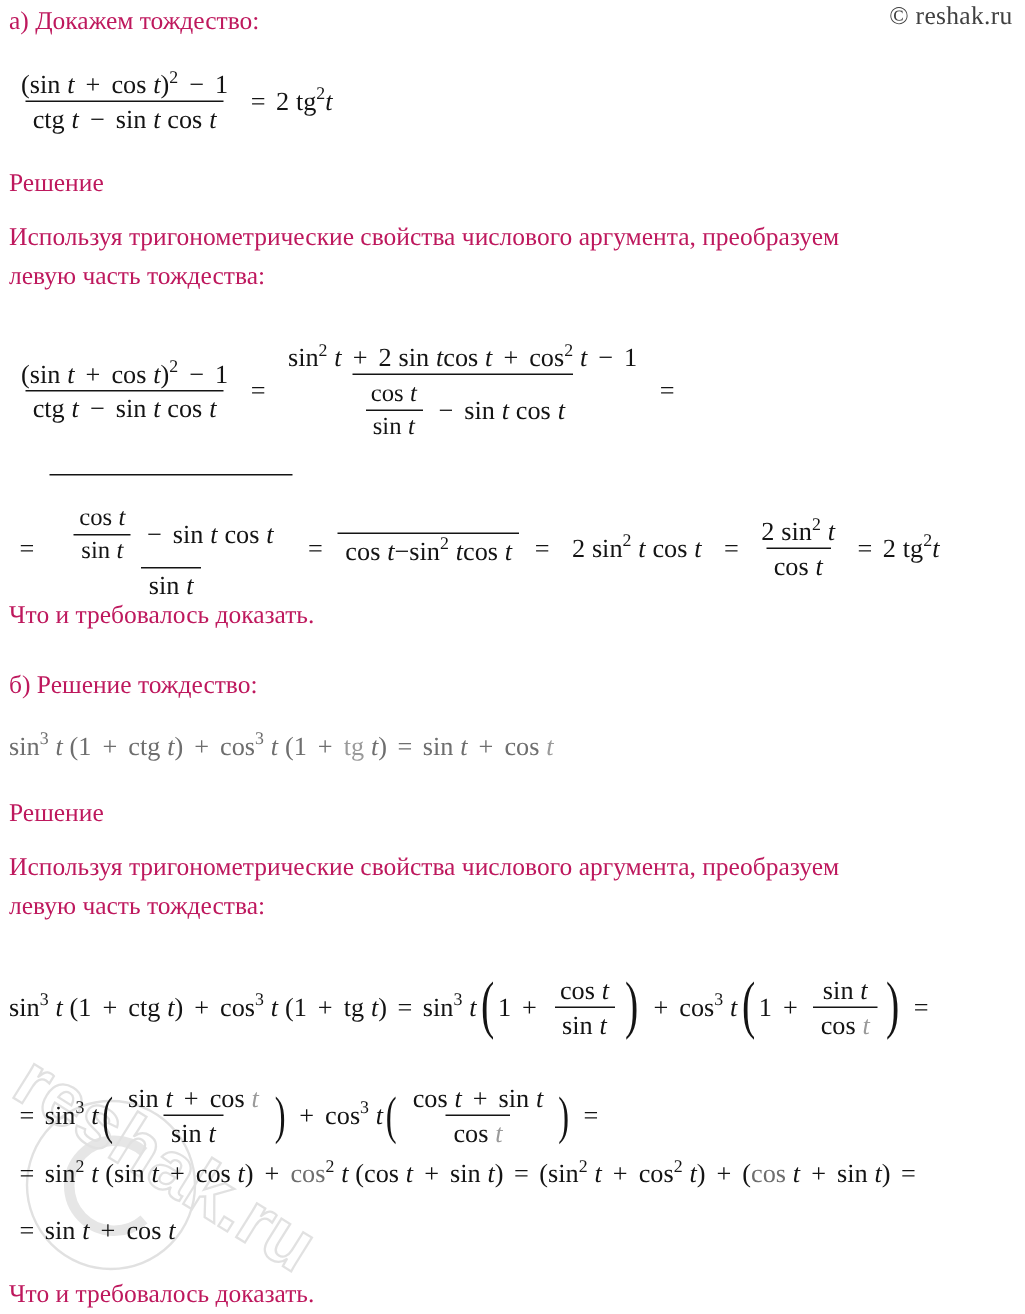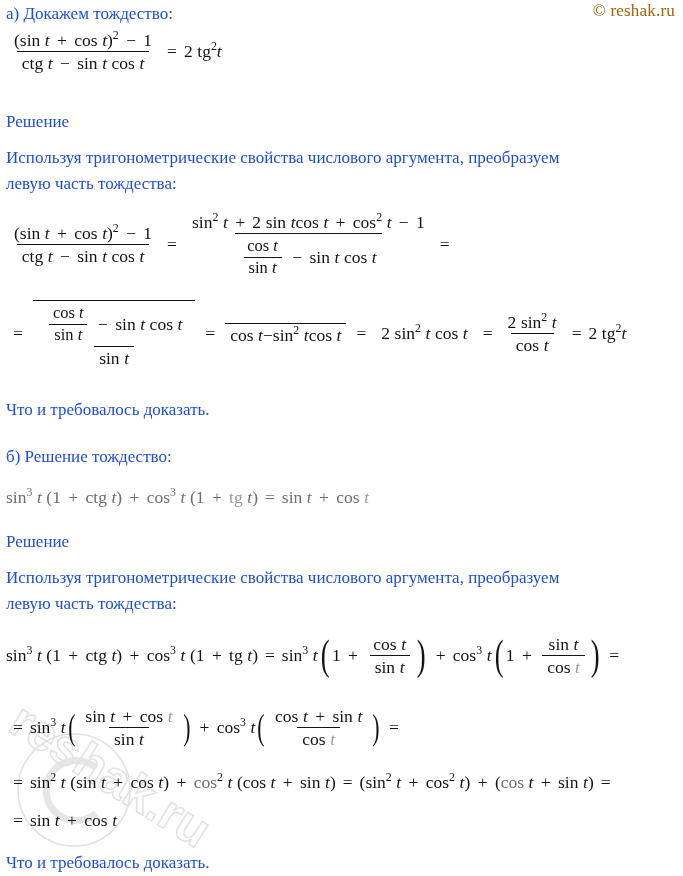--- a/index.html
+++ b/index.html
@@ -21,36 +21,36 @@
     height: 876px;
     padding: 0;
     box-sizing: border-box;
   }
   .copyright {
     position: absolute;
     top: 1px;
     right: 8px;
     font-family: "Liberation Serif", serif;
     font-size: 17px;
-    color: #a16207;
+    color: #404040;
     letter-spacing: 0.2px;
     white-space: nowrap;
   }
   .content {
     position: relative;
     z-index: 3;
     padding: 0 6px;
   }
 
   
   .prose {
     font-family: "Liberation Serif", serif;
     font-size: 17px;
     line-height: 1.42;
-    color: #1d4ed8;
+    color: #be185d;
   }
   .row { position: absolute; left: 6px; }
 
   
   .math {
     font-family: "Liberation Serif", serif;
     font-size: 17.5px;
     color: #141414;
     display: inline-flex;
     align-items: center;
@@ -61,21 +61,21 @@
   .sup { font-size: 0.68em; vertical-align: super; line-height: 0; font-style: normal; }
   .sp { display: inline-block; width: 0.26em; }
   .spw { display: inline-block; width: 0.42em; }
 
   
   .frac {
     display: inline-flex;
     flex-direction: column;
     align-items: center;
     vertical-align: middle;
-    margin: 0 3px;
+    margin: 16px 3px;
     line-height: 1.15;
   }
   .frac > .num { padding: 0 5px 1px 5px; }
   .frac > .den { padding: 1px 5px 0 5px; border-top: 1.4px solid #141414; }
 
   
   .frac.sm { font-size: 0.94em; margin: 0 2px; }
 
   
   .bigparen {

